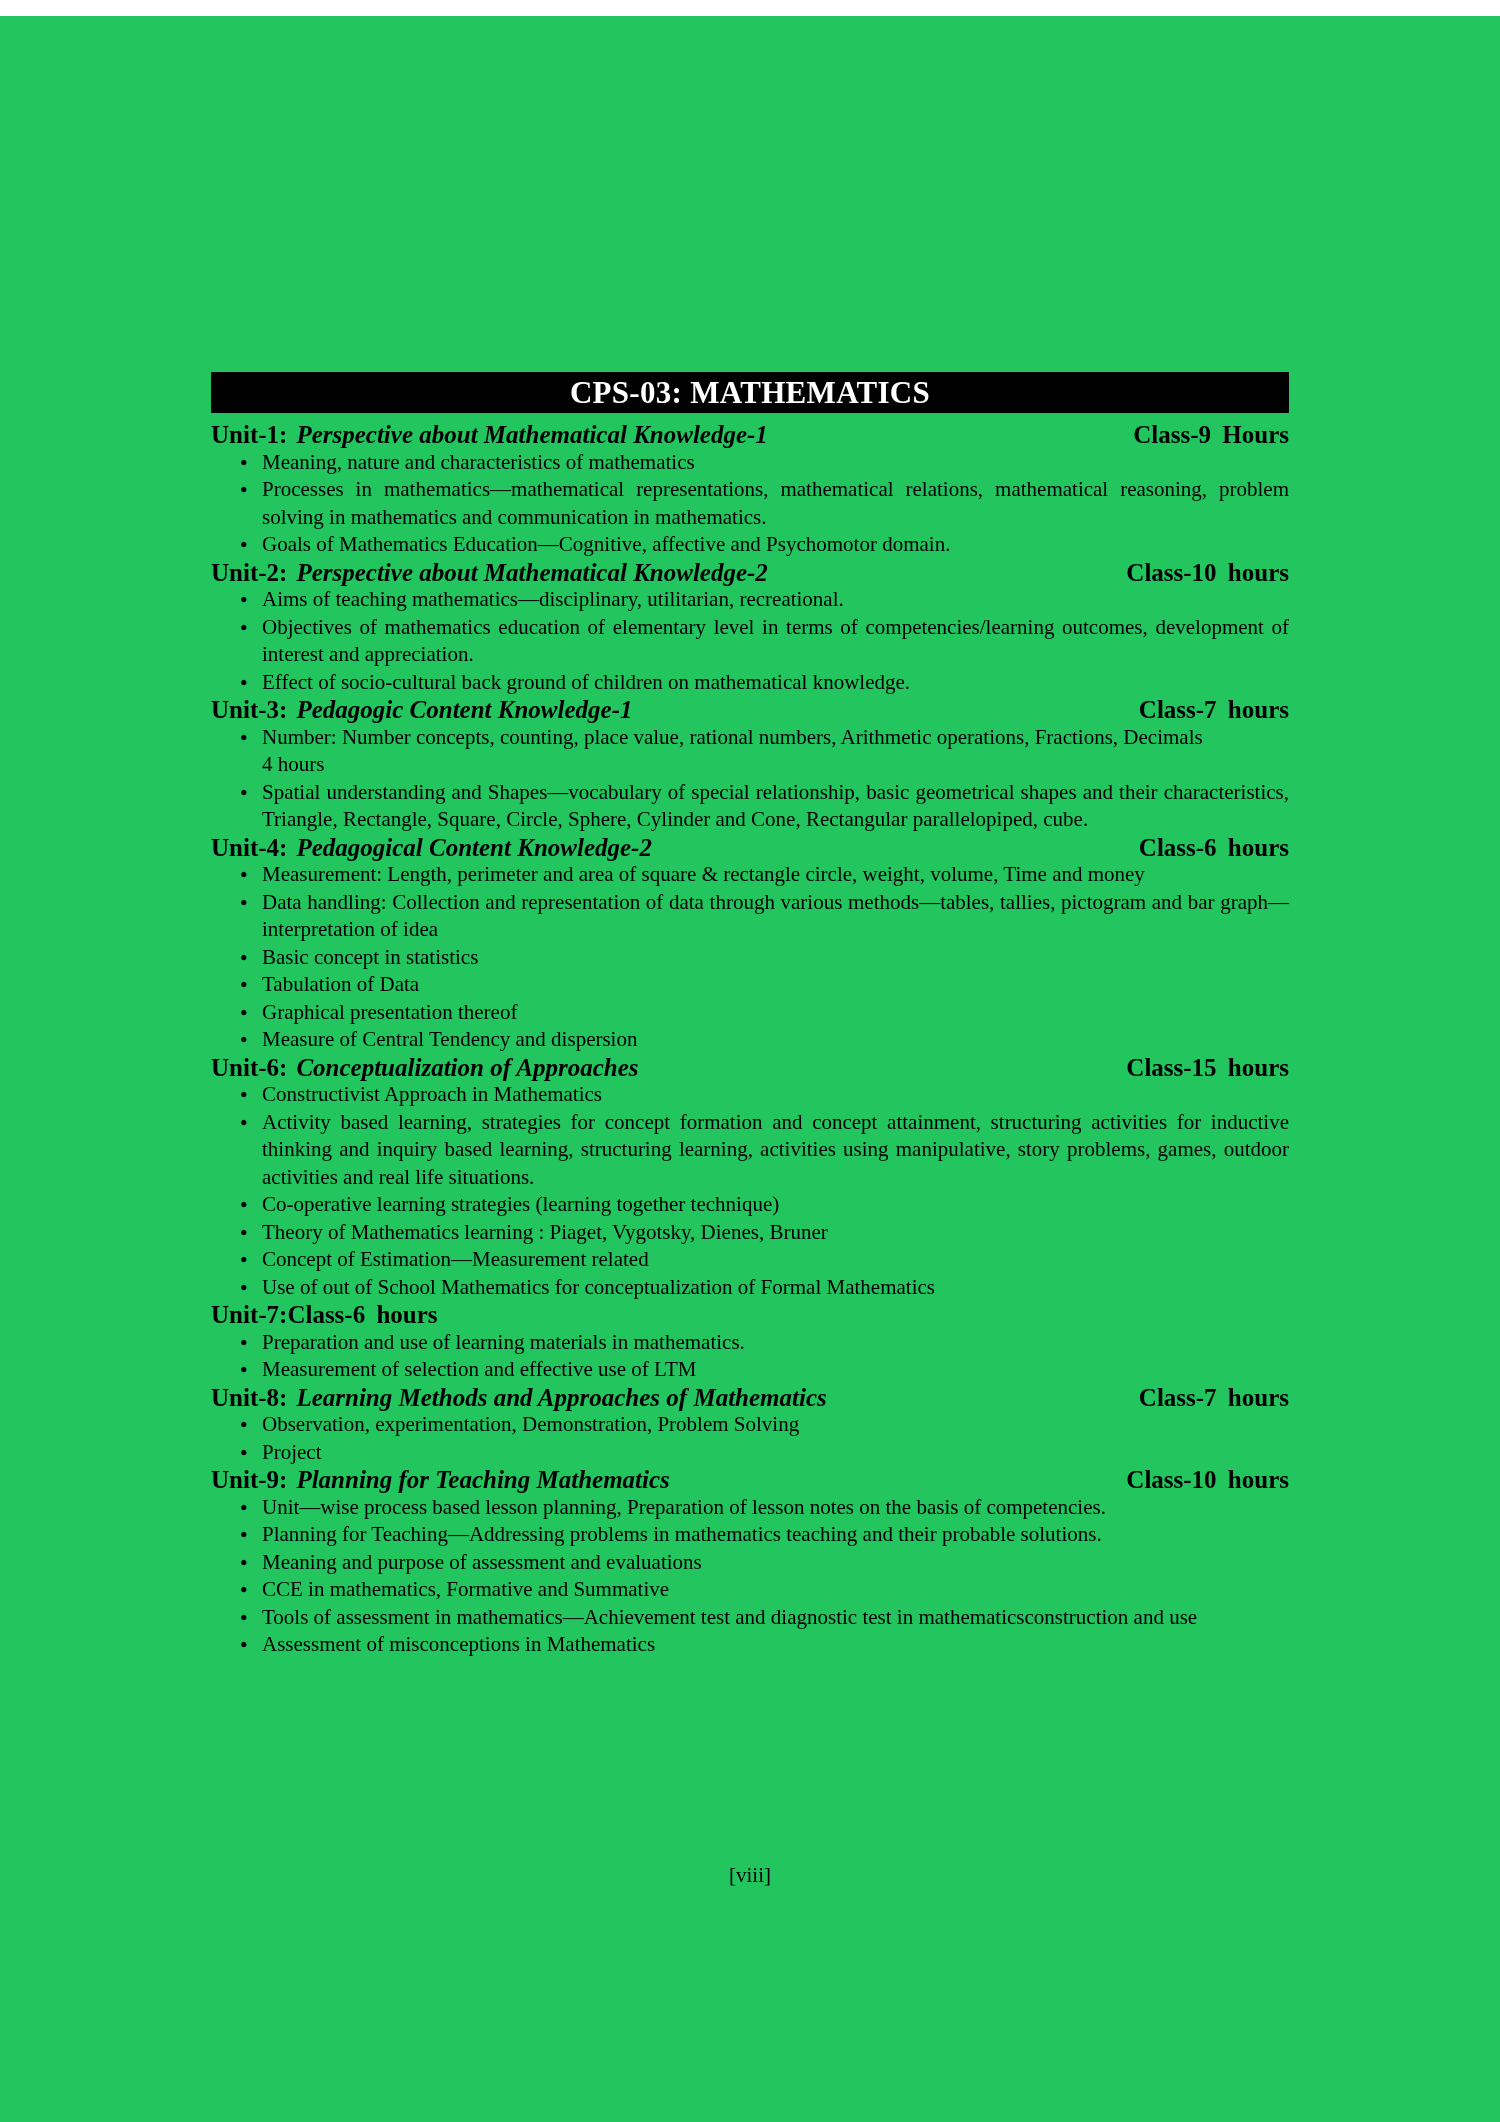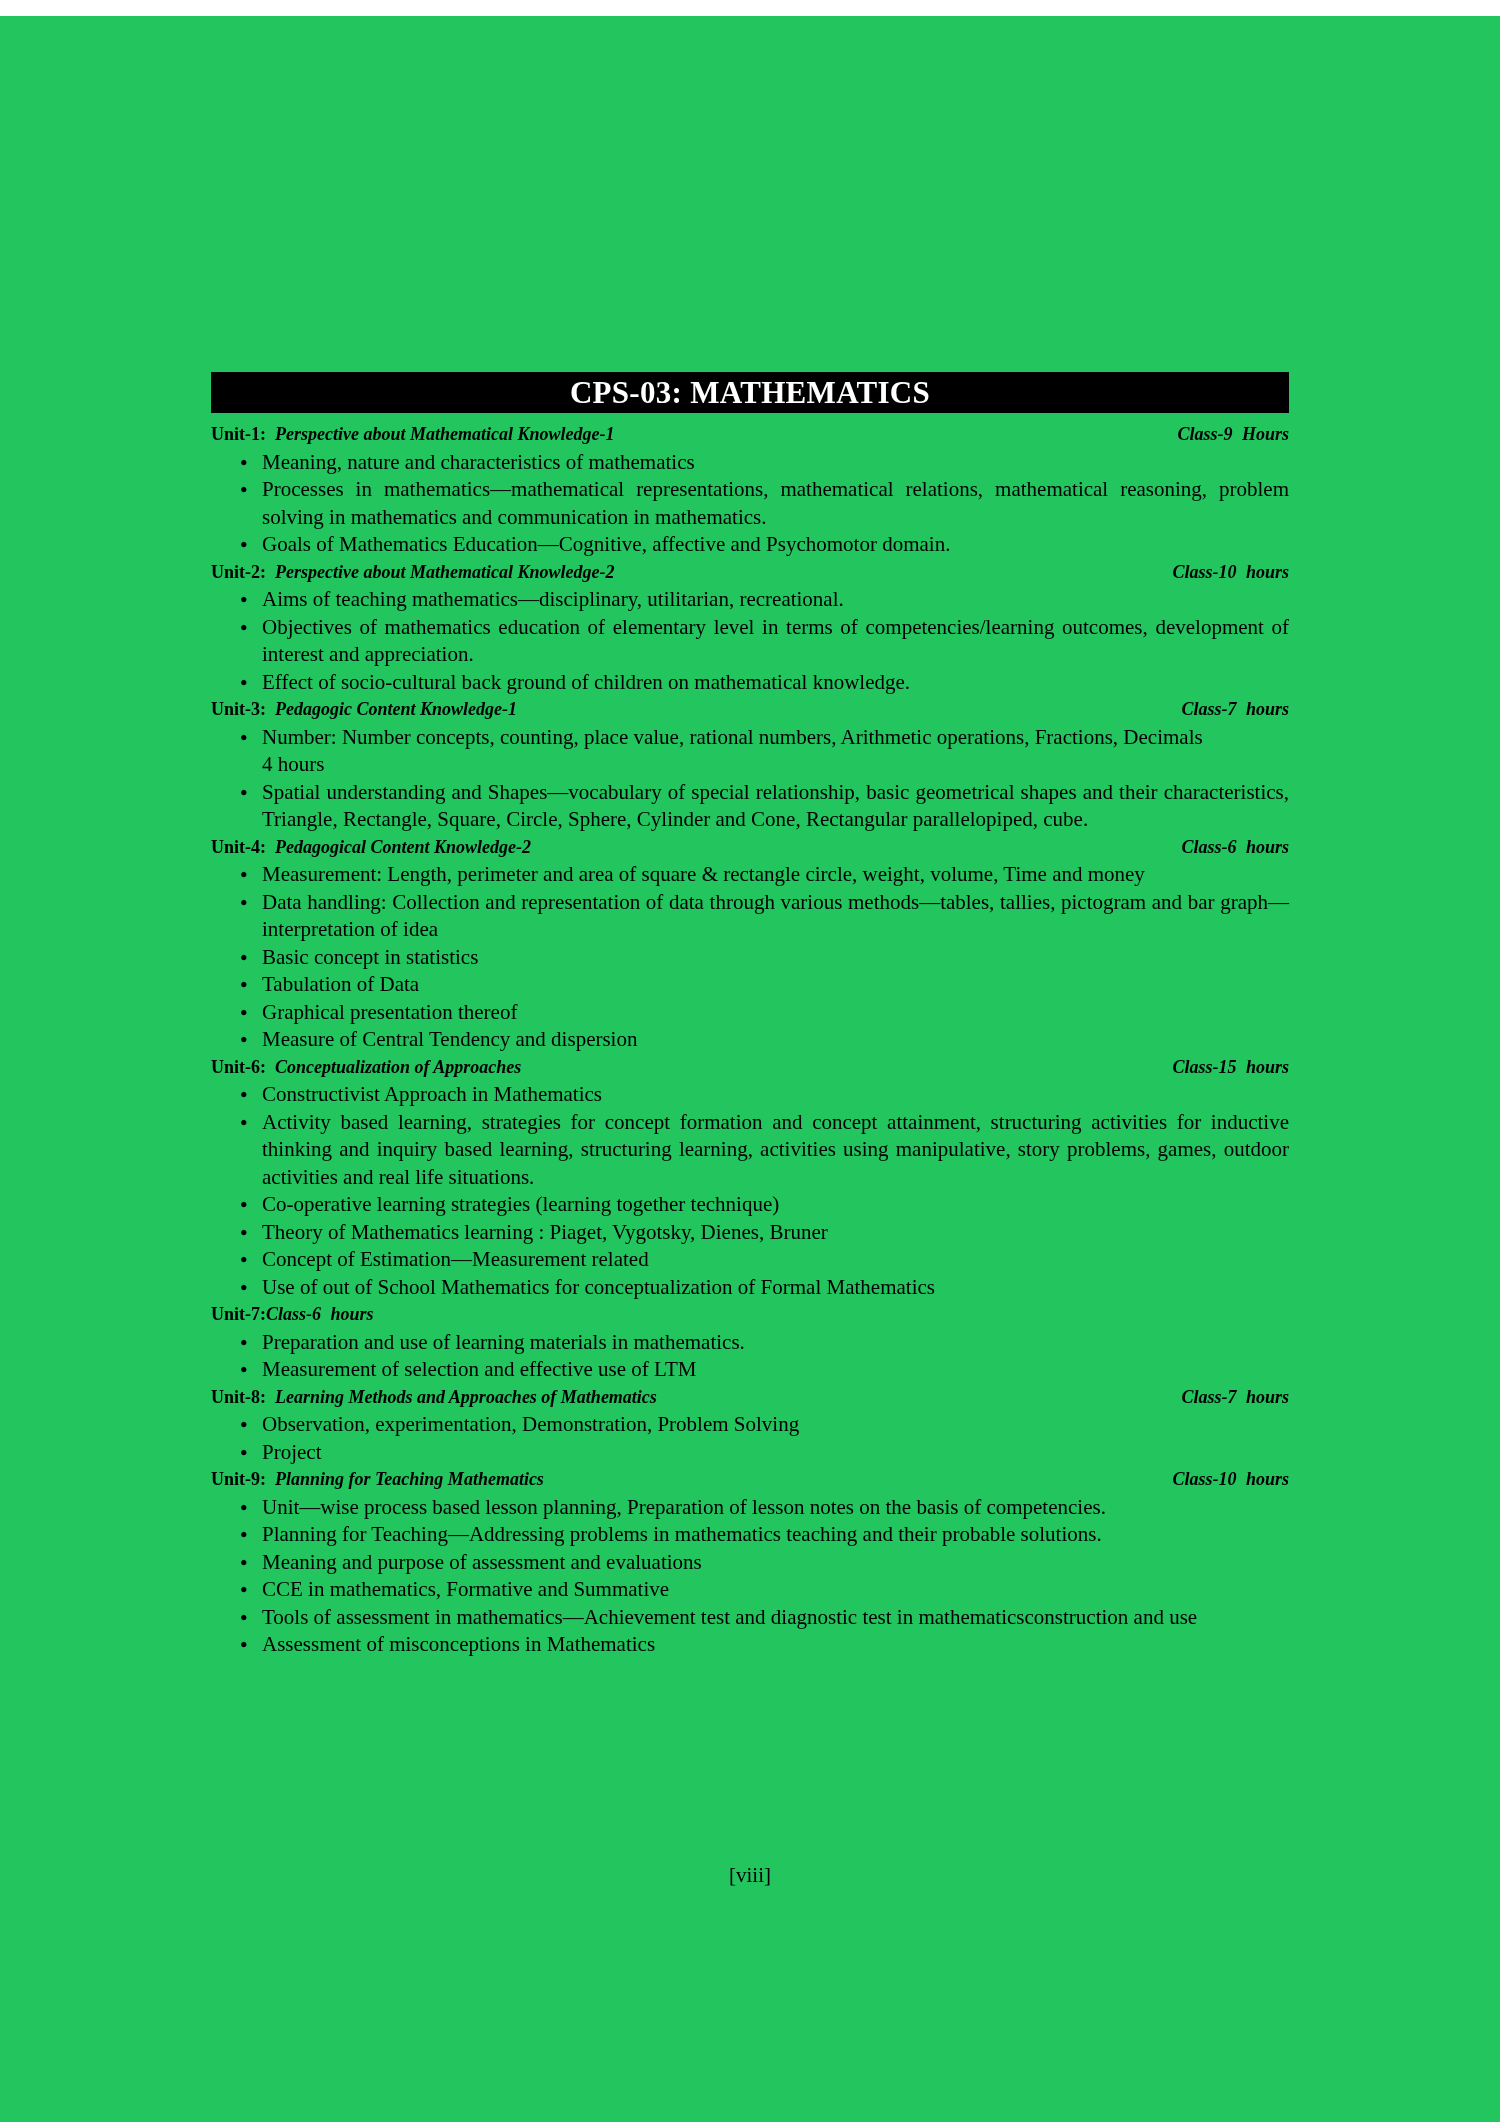--- a/index.html
+++ b/index.html
@@ -35,34 +35,33 @@
     margin: 0;
     color: #ffffff;
     font-size: 31px;
     font-weight: 700;
     letter-spacing: 0.3px;
     font-family: "Liberation Serif", serif;
   }
   .unit-heading {
     display: flex;
     align-items: flex-end;
-    font-size: 18px;
+    font-size: 25px;
     font-weight: 700;
     line-height: 27.5px;
   }
   .unit-title {
     font-style: italic;
     margin-left: 9px;
     flex: 1;
     padding-right: 16px;
   }
   .unit-hours {
     white-space: nowrap;
     word-spacing: 5px;
-    font-style: italic;
   }
   .bullets {
     margin: 0;
     padding: 0;
     list-style: none;
   }
   .bullet-item {
     position: relative;
     padding-left: 51px;
     font-size: 21px;

